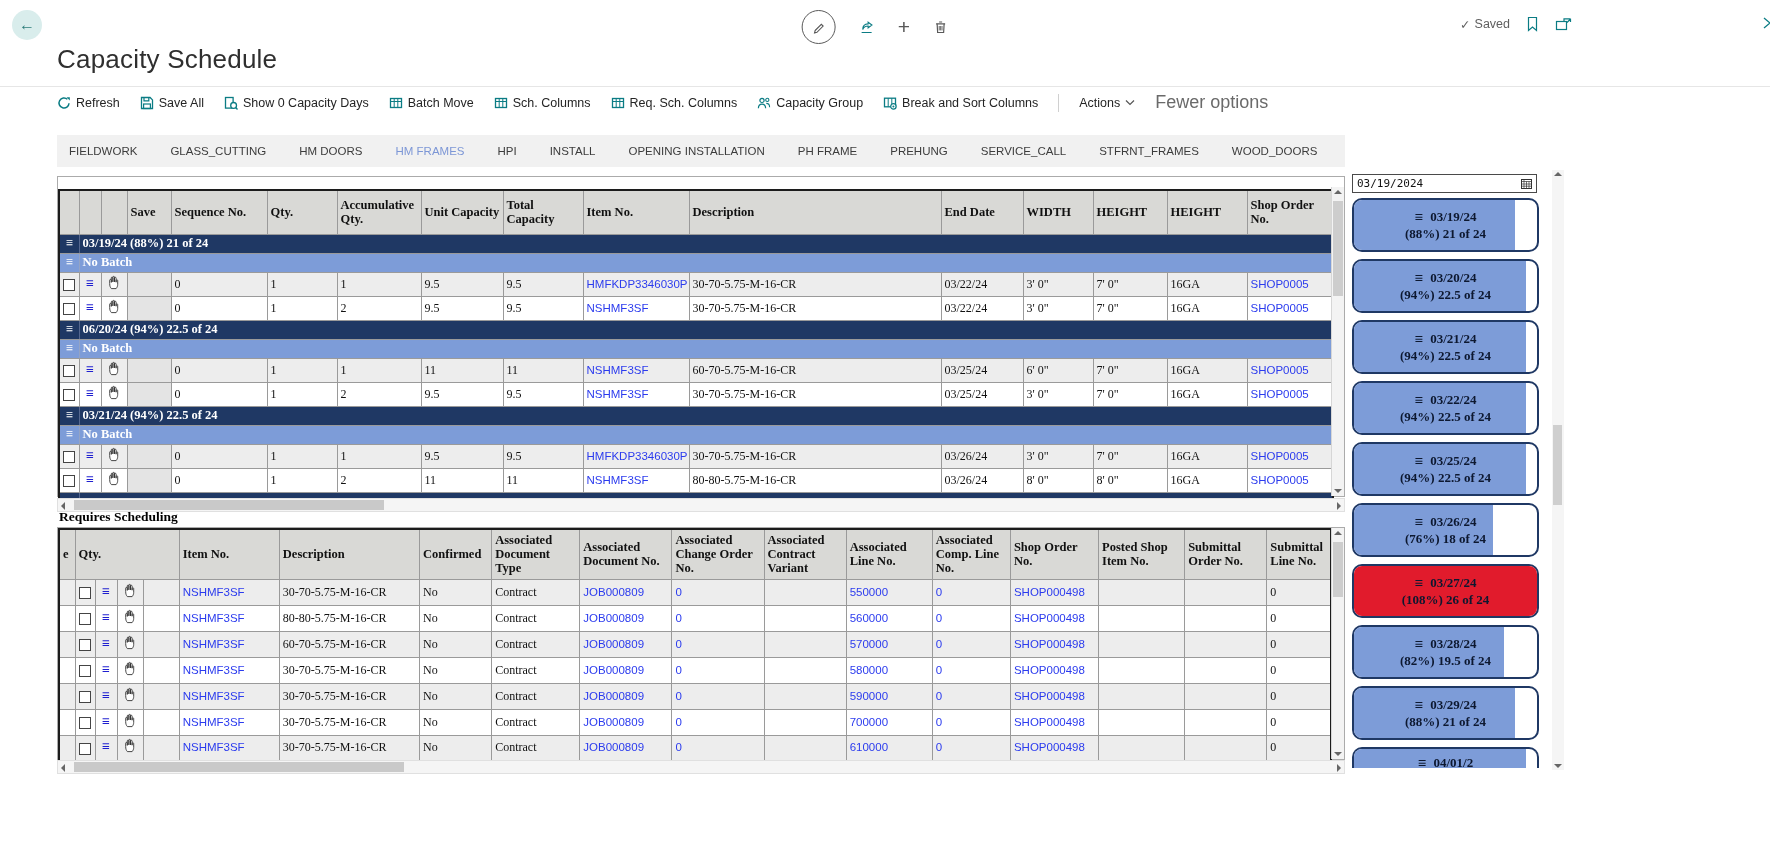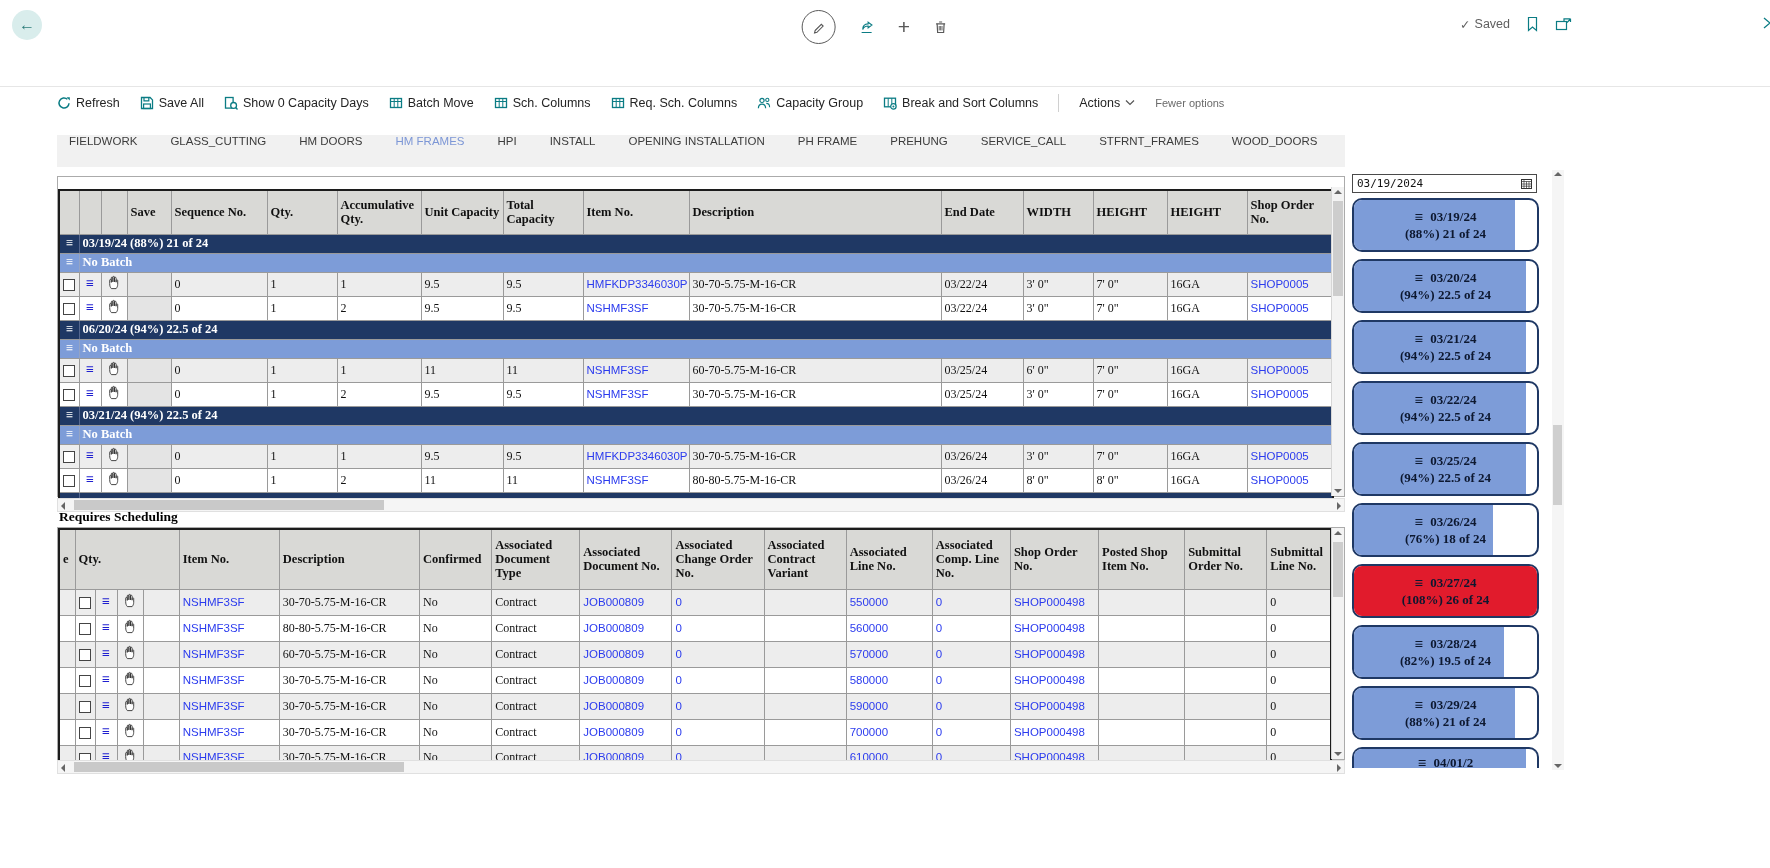--- a/index.html
+++ b/index.html
@@ -21,36 +21,36 @@
   .saved{color:#5f5f5f; font-size:12.5px; display:flex; gap:4px; align-items:center;}
   .edge-clip{position:absolute; right:0; top:16px; width:8px; overflow:hidden;}
 
   
   .page-title{position:absolute; left:57px; top:44px; font-size:26px; font-weight:300; color:#2f2f2f; letter-spacing:.2px;}
   .toolbar{position:absolute; left:0; top:86px; width:1770px; height:32px; border-top:1px solid #e6e6e6;
     display:flex; align-items:center; gap:20px; padding-left:57px;}
   .tb-item{display:flex; align-items:center; gap:5px; font-size:12.5px; color:#242424; cursor:pointer; white-space:nowrap;}
   .tb-sep{width:1px; height:18px; background:#d0d0d0;}
   .tb-actions{display:flex; align-items:center; gap:5px; font-size:12.5px; color:#242424; cursor:pointer;}
-  .tb-fewer{font-size:11px; color:#6a6a6a; cursor:pointer;}
+  .tb-fewer{font-size:18px; color:#6a6a6a; cursor:pointer;}
 
   
   .tabs{position:absolute; left:57px; top:135px; width:1288px; height:32px; background:#f1f1f1;
-    display:flex; align-items:flex-start; gap:33px; padding:0 12px;}
+    display:flex; align-items:center; gap:33px; padding:0 12px;}
   .tab{font-size:11.5px; color:#3c3c3c; cursor:pointer; white-space:nowrap;}
   .tab.selected{color:var(--seltab);}
 
   
   .grid-wrap{position:absolute; background:#fff; border:1px solid #ababab;}
   .grid1{left:57px; top:176px; width:1288px; height:321px; padding-top:12px;}
   .grid2{left:57px; top:527px; width:1288px; height:233px;}
   table.grid{border-collapse:collapse; table-layout:fixed; width:1274px; font-family:"Liberation Serif",serif; border:2px solid #1c1c1c;}
   table.grid td, table.grid th{border:1px solid #9a9a9a; overflow:hidden; white-space:nowrap; padding:1px 3px; text-align:left; vertical-align:middle;}
   table.grid th{background:var(--hdrgray); font-size:12.5px; font-weight:bold; color:#111; line-height:1.12; white-space:normal;}
-  .g1 th{height:44px;} .g2 th{height:60px;}
+  .g1 th{height:44px;} .g2 th{height:50px;}
   tr.datarow{height:24px;} .g2 tr.datarow{height:26px;}
   tr.datarow td{font-size:12px; color:#111;}
   tr.odd td{background:#ededed;} tr.even td{background:#fff;}
   td.savecell{background:#e4e4e4 !important;}
   tr.group td{background:var(--navy); color:#fff; font-weight:bold; font-size:12.5px; height:19px;}
   tr.subgroup td{background:var(--midblue); color:#fff; font-weight:bold; font-size:12.5px; height:19px;}
   td.gcell{text-align:center !important; border-right:1px solid #93a3c4 !important; font-size:13px; cursor:pointer;}
   tr.group td.gcell{border-right-color:#55678f !important;}
   .cliptext{height:9px; overflow:hidden; line-height:14px;}
   .rowham{color:#1f1fd0; font-weight:bold; font-size:14px; line-height:10px; cursor:pointer; display:inline-block;}
@@ -140,20 +140,21 @@
           </svg>
         </span>
     </div>
     <div class="edge-clip">
         <svg class="icn" width="16" height="14" viewBox="0 0 16 14">
           <path d="M2 2l6 5-6 5" fill="none" stroke="#0b7c84" stroke-width="1.3"></path>
         </svg>
       </div>
   </div>
 
+  <div class="page-title">Capacity Schedule</div>
 
   <div class="toolbar" id="toolbar">
       <span class="tb-item">
         <svg class="icn" width="14" height="14" viewBox="0 0 14 14">
           <path d="M12 7.2a5 5 0 1 1-1.6-3.9" fill="none" stroke="#0b7c84" stroke-width="1.5"></path>
           <path d="M9.6 1.2h3.2v3.2z" fill="#0b7c84"></path>
         </svg>
         <span>Refresh</span>
       </span>
       <span class="tb-item">

